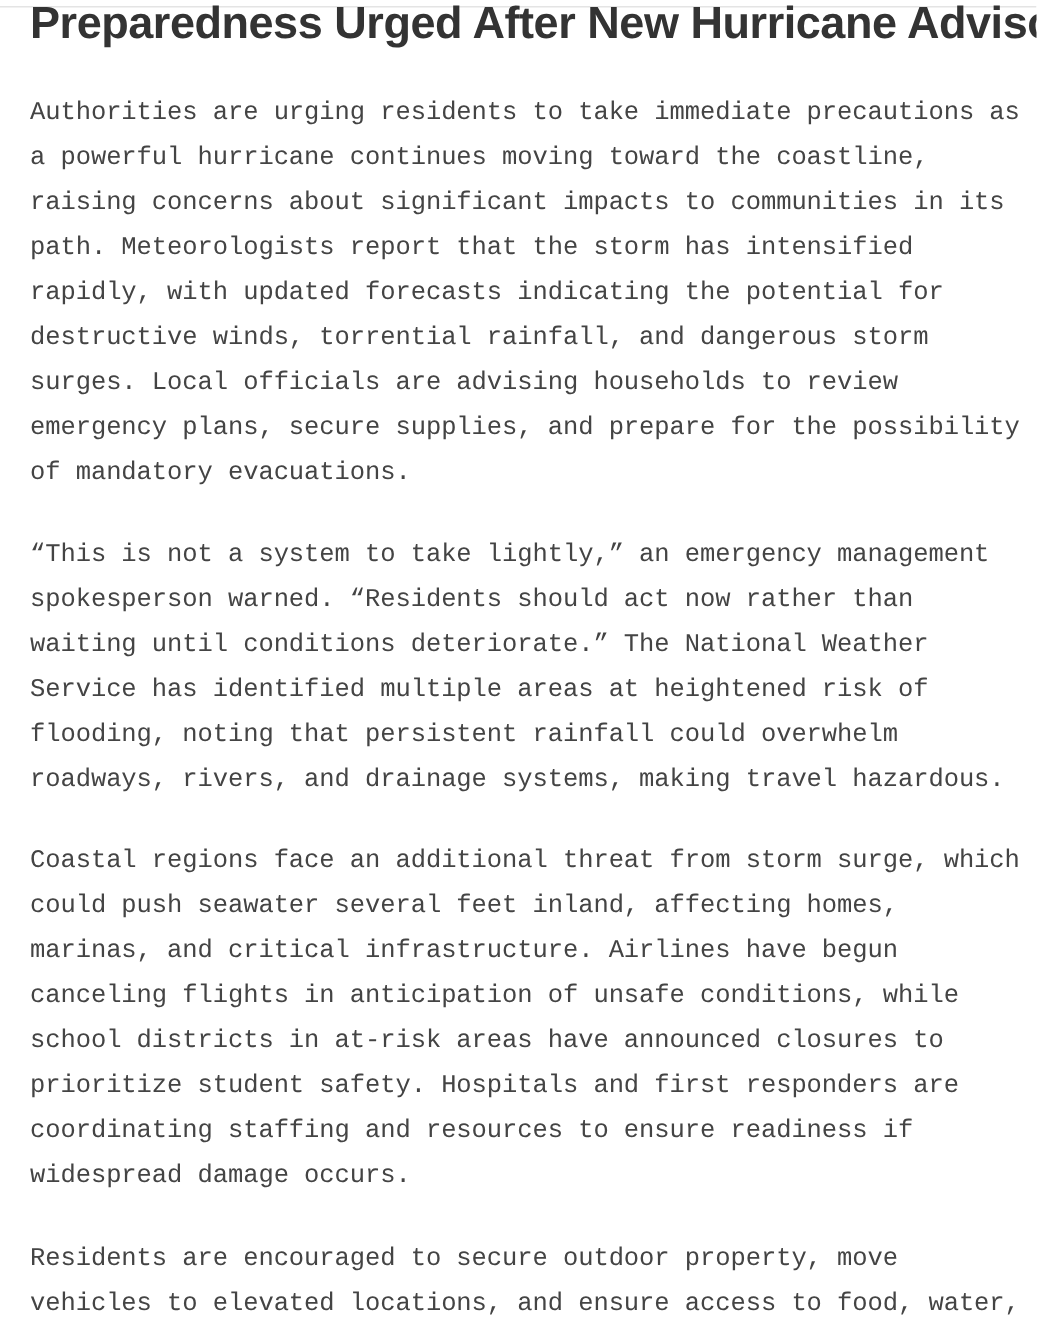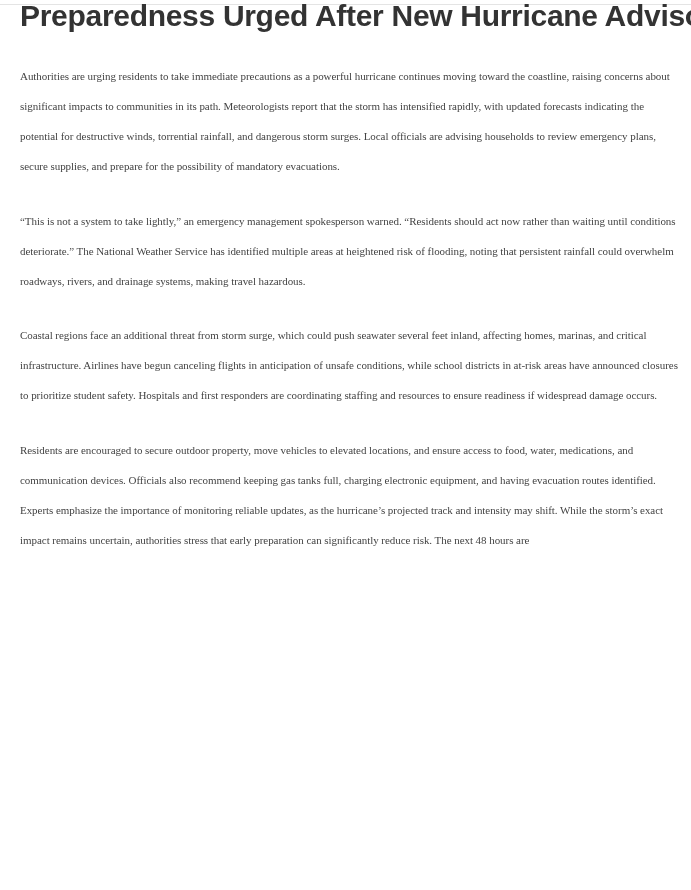--- a/index.html
+++ b/index.html
@@ -35,22 +35,22 @@
       margin: 0;
       padding-top: 2px;
       line-height: 28px;
       letter-spacing: -0.3px;
       white-space: nowrap;
     }
     .article-body {
       margin-top: 31px;
     }
     .article-paragraph {
-      font-family: Liberation Serif, serif;
-      font-size: 11px;
+      font-family: Liberation Mono, monospace;
+      font-size: 17px;
       line-height: 30px;
       color: #444444;
       margin: 0 0 24.5px 0;
       letter-spacing: -0.05px;
     }
   </style>
 </head>
 <body>
 
 <div class="top-rule"></div>

